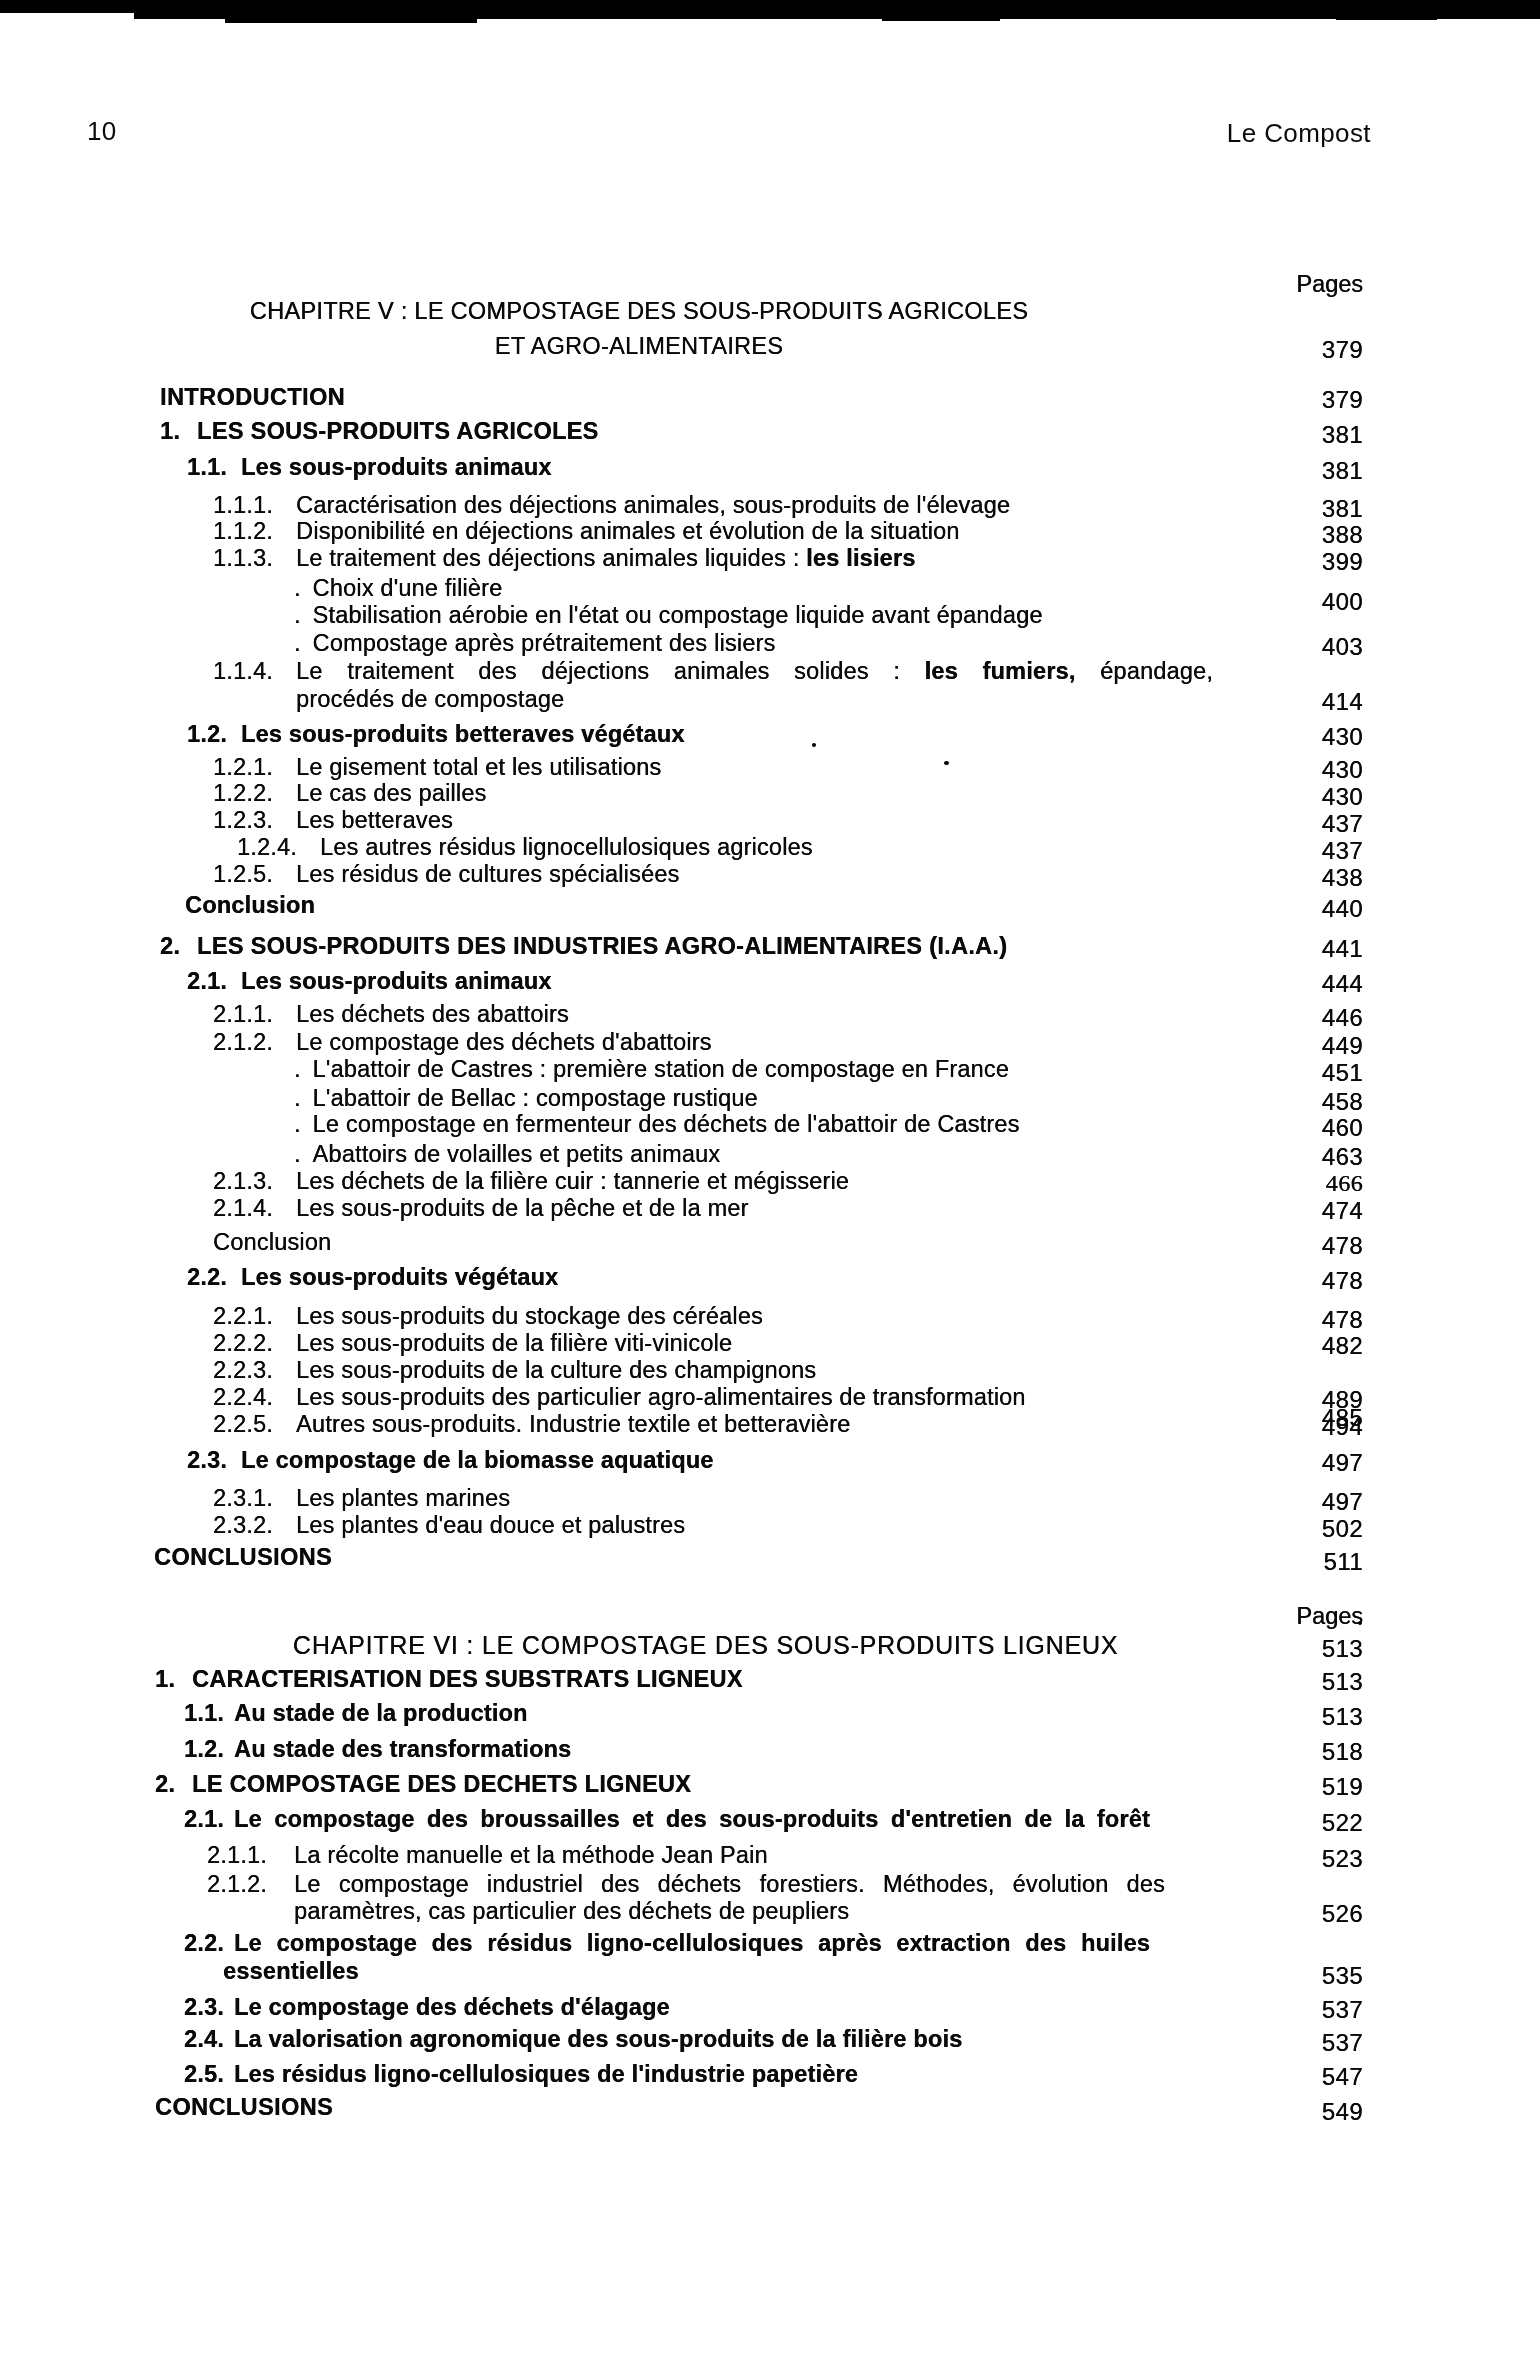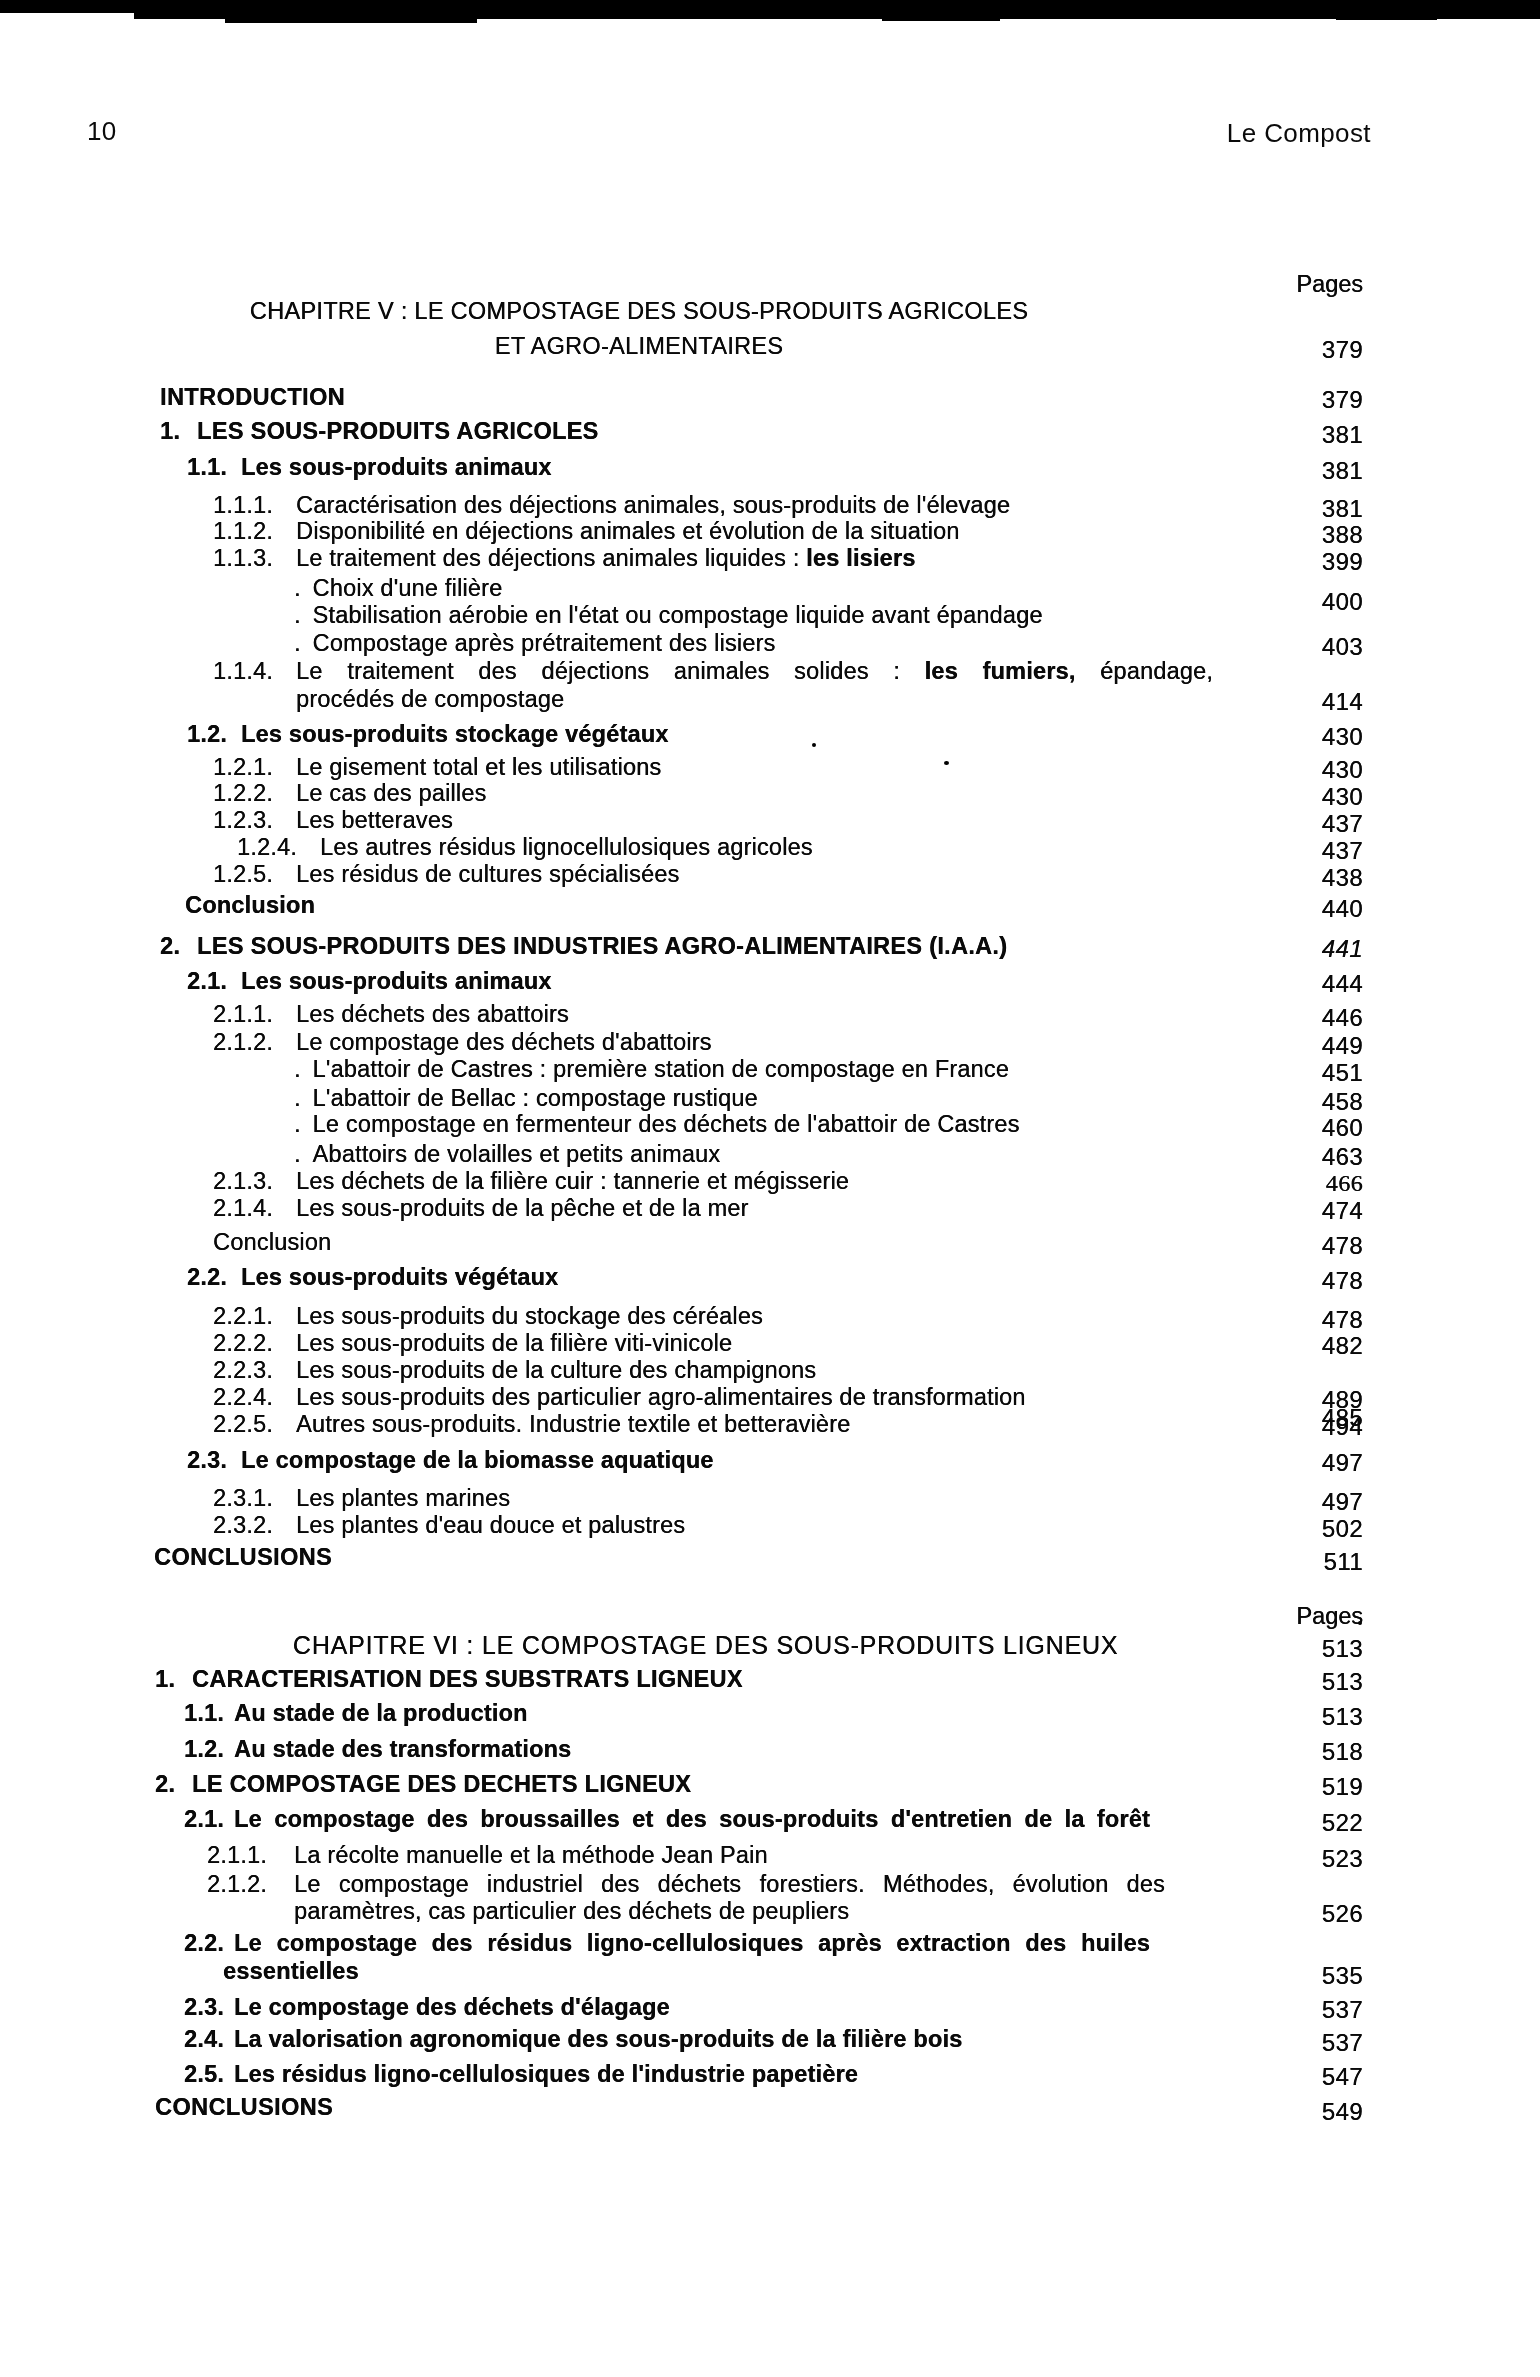--- a/index.html
+++ b/index.html
@@ -61,21 +61,21 @@
 
 <div class="line" style="left:294px;top:602px;"><span class="num" style="width:18.5px;">.</span><span>Stabilisation aérobie en l'état ou compostage liquide avant épandage</span></div>
 
 <div class="line" style="left:294px;top:630px;"><span class="num" style="width:18.5px;">.</span><span>Compostage après prétraitement des lisiers</span></div>
 <div class="pg" style="top:633px;">403</div>
 
 <div class="line jst" style="left:213px;top:658px;width:1000px;"><span class="num" style="width:83px;">1.1.4.</span><span>Le traitement des déjections animales solides : </span><span class="b">les fumiers,</span><span> épandage,</span></div>
 <div class="line" style="left:296px;top:686px;">procédés de compostage</div>
 <div class="pg" style="top:688px;">414</div>
 
-<div class="line b" style="left:187px;top:721px;"><span class="num" style="width:54px;">1.2.</span><span>Les sous-produits stockage végétaux</span></div>
+<div class="line b" style="left:187px;top:721px;"><span class="num" style="width:54px;">1.2.</span><span>Les sous-produits betteraves végétaux</span></div>
 <div class="pg" style="top:723px;">430</div>
 
 <div class="line" style="left:213px;top:754px;"><span class="num" style="width:83px;">1.2.1.</span><span>Le gisement total et les utilisations</span></div>
 <div class="pg" style="top:756px;">430</div>
 
 <div class="line" style="left:213px;top:780px;"><span class="num" style="width:83px;">1.2.2.</span><span>Le cas des pailles</span></div>
 <div class="pg" style="top:783px;">430</div>
 
 <div class="line" style="left:213px;top:807px;"><span class="num" style="width:83px;">1.2.3.</span><span>Les betteraves</span></div>
 <div class="pg" style="top:810px;">437</div>
@@ -83,21 +83,21 @@
 <div class="line" style="left:213px;top:834px;"><span class="num" style="width:83px;margin-left:24px;">1.2.4.</span><span>Les autres résidus lignocellulosiques agricoles</span></div>
 <div class="pg" style="top:837px;">437</div>
 
 <div class="line" style="left:213px;top:861px;"><span class="num" style="width:83px;">1.2.5.</span><span>Les résidus de cultures spécialisées</span></div>
 <div class="pg" style="top:864px;">438</div>
 
 <div class="line b" style="left:185px;top:892px;">Conclusion</div>
 <div class="pg" style="top:895px;">440</div>
 
 <div class="line b" style="left:160px;top:933px;letter-spacing:0.3px;"><span class="num" style="width:37px;">2.</span><span>LES SOUS-PRODUITS DES INDUSTRIES AGRO-ALIMENTAIRES (I.A.A.)</span></div>
-<div class="pg" style="top:935px;font-style:italic;">441</div>
+<div class="pg" style="top:935px;">441</div>
 
 <div class="line b" style="left:187px;top:968px;"><span class="num" style="width:54px;">2.1.</span><span>Les sous-produits animaux</span></div>
 <div class="pg" style="top:970px;">444</div>
 
 <div class="line" style="left:213px;top:1001px;"><span class="num" style="width:83px;">2.1.1.</span><span>Les déchets des abattoirs</span></div>
 <div class="pg" style="top:1004px;">446</div>
 
 <div class="line" style="left:213px;top:1029px;"><span class="num" style="width:83px;">2.1.2.</span><span>Le compostage des déchets d'abattoirs</span></div>
 <div class="pg" style="top:1032px;">449</div>
 

